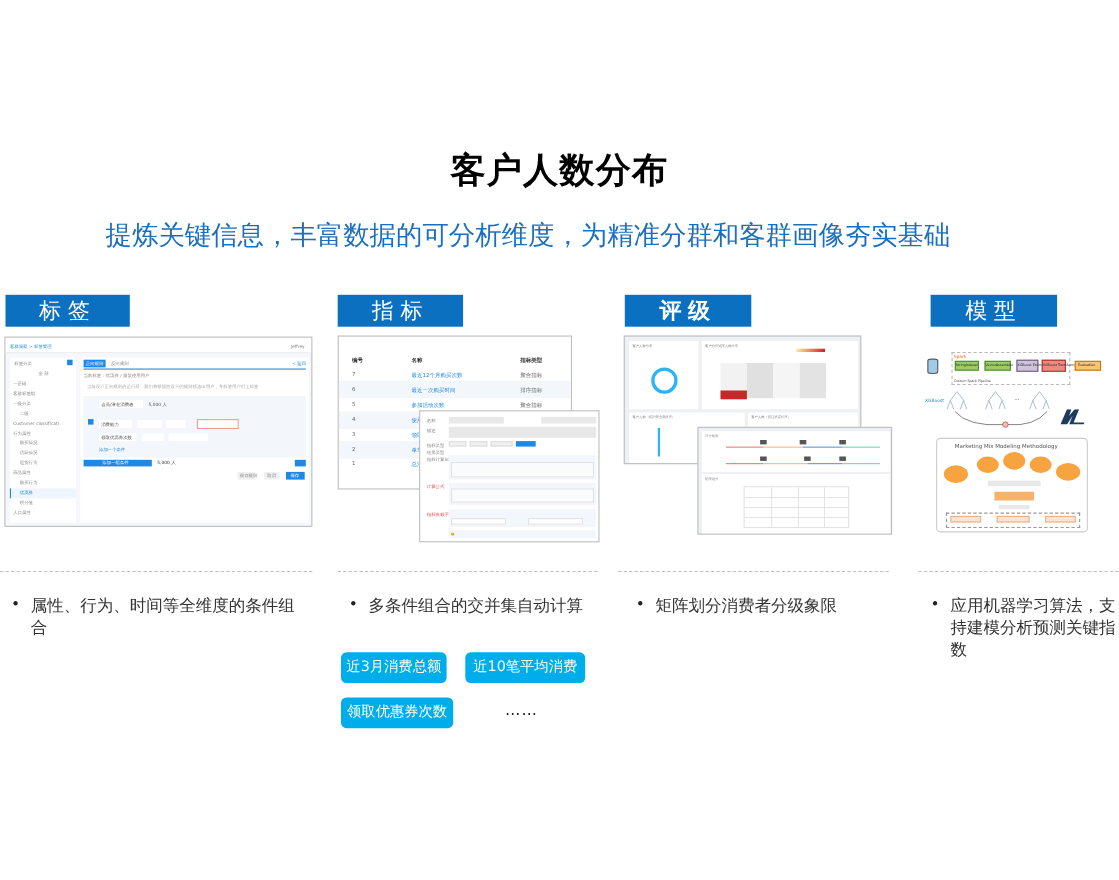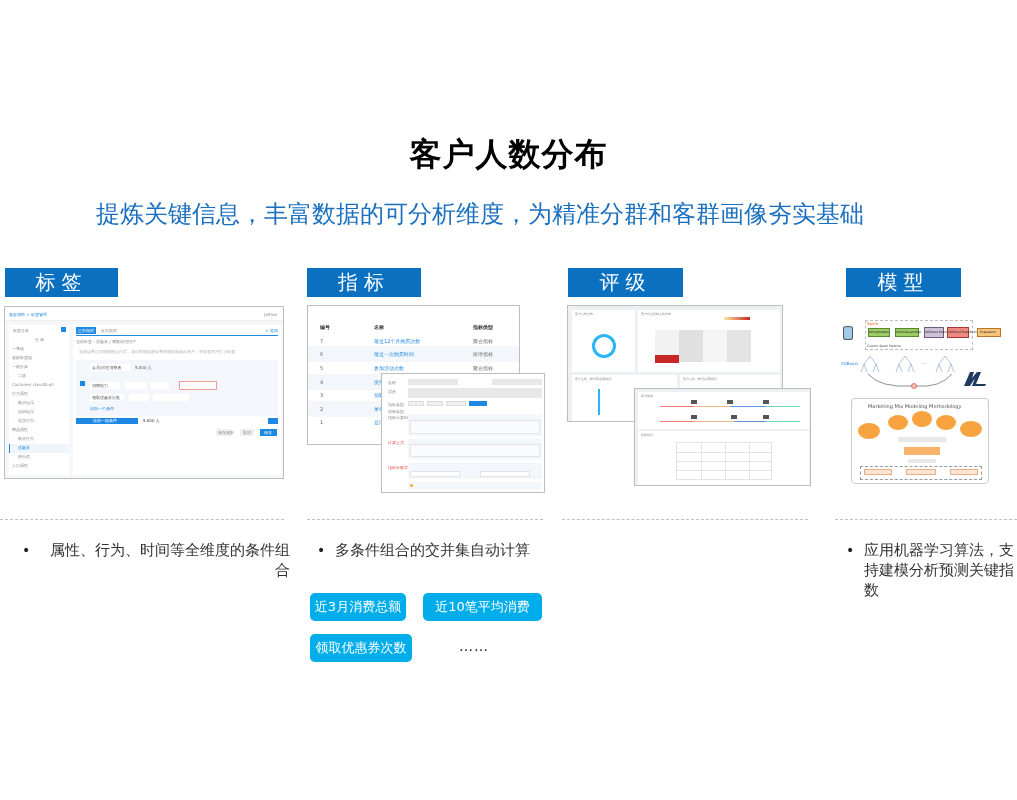--- a/index.html
+++ b/index.html
@@ -43,21 +43,21 @@
   .tbl-row .lnk { color: #1e88e5; }
 </style>
 </head>
 <body>
 
 <div class="title">客户人数分布</div>
 <div class="subtitle">提炼关键信息，丰富数据的可分析维度，为精准分群和客群画像夯实基础</div>
 
 <div class="col-header" style="left:5px;width:113px;">标签</div>
 <div class="col-header" style="left:307px;width:114px;">指标</div>
-<div class="col-header" style="left:568px;width:115px;">评级</div>
+<div class="col-header" style="left:568px;width:115px;font-weight:bold;">评级</div>
 <div class="col-header" style="left:846px;width:115px;">模型</div>
 
 <div class="shot" style="left:4px;top:306px;width:280px;height:173px;background:#f5f7fa;">
   <div style="position:absolute;left:0;top:0;right:0;height:14px;background:#fff;border-bottom:1px solid #eee;"></div>
   <span class="mini-text" style="left:4px;top:5px;color:#1e88e5;">客群洞察 &gt; 标签管理</span>
   <span class="mini-text" style="right:6px;top:5px;">Jeffrey</span>
 
   <div style="position:absolute;left:4px;top:18px;width:60px;height:150px;background:#fff;">
     <span class="mini-text" style="left:4px;top:3px;">标签分类</span>
     <div class="mini-blue" style="right:3px;top:2px;width:5px;height:5px;"></div>
@@ -272,28 +272,29 @@
   <div style="position:absolute;left:12px;top:70px;width:28px;height:6px;background:#fde3d2;border:1px solid #e9b08c;"></div>
   <div style="position:absolute;left:54px;top:70px;width:30px;height:6px;background:#fde3d2;border:1px solid #e9b08c;"></div>
   <div style="position:absolute;left:98px;top:70px;width:28px;height:6px;background:#fde3d2;border:1px solid #e9b08c;"></div>
 </div>
 
 <div class="dash" style="left:0;width:284px;"></div>
 <div class="dash" style="left:307px;width:236px;"></div>
 <div class="dash" style="left:562px;width:246px;"></div>
 <div class="dash" style="left:835px;width:182px;"></div>
 
-<ul class="bullets" style="left:18px;top:540px;width:272px;text-align:right;">
+<ul class="bullets" style="left:6px;top:540px;width:272px;">
   <li>属性、行为、时间等全维度的条件组合</li>
 </ul>
 <ul class="bullets" style="left:313px;top:540px;width:225px;">
   <li>多条件组合的交并集自动计算</li>
 </ul>
 <ul class="bullets" style="left:574px;top:540px;width:240px;">
+  <li>矩阵划分消费者分级象限</li>
 </ul>
 <ul class="bullets" style="left:842px;top:540px;width:172px;">
   <li>应用机器学习算法，支持建模分析预测关键指数</li>
 </ul>
 
 <div class="pill" style="left:310px;top:593px;width:96px;">近3月消费总额</div>
-<div class="pill" style="left:423px;top:593px;width:119px;">近10笔平均消费</div>
+<div class="pill" style="left:423px;top:593px;width:109px;">近10笔平均消费</div>
 <div class="pill" style="left:310px;top:634px;width:102px;">领取优惠券次数</div>
 <div class="dots" style="left:459px;top:638px;">……</div>
 
 </body></html>

